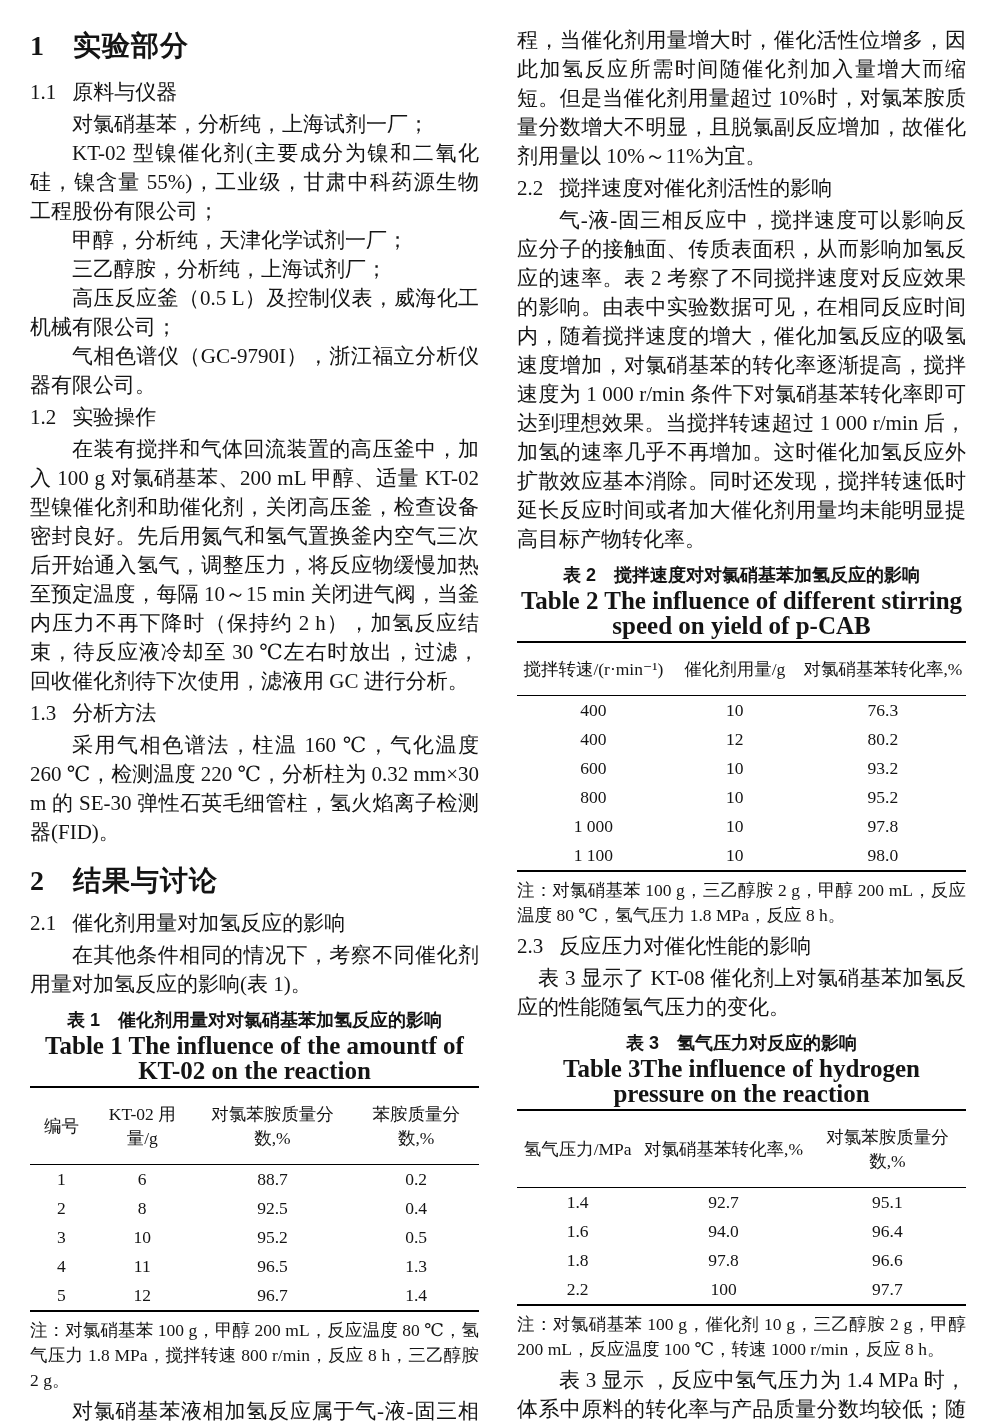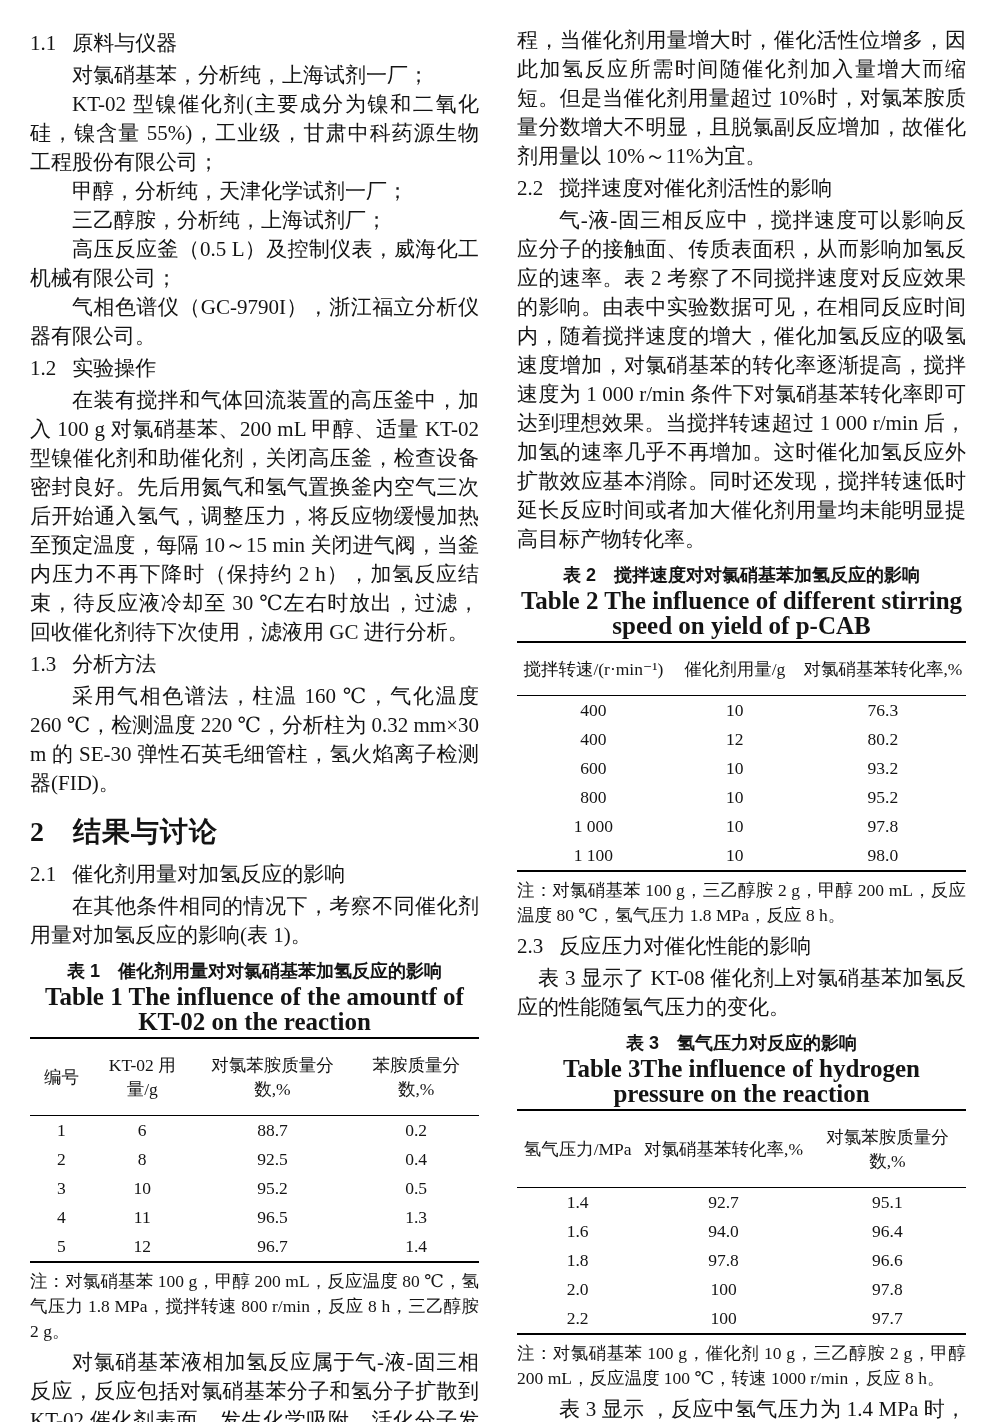--- a/index.html
+++ b/index.html
@@ -73,20 +73,21 @@
     text-align: justify; margin: 6px 0 4px 0;
   }
 </style>
 </head>
 <body>
 
 <div class="page">
 
   <div class="col">
 
+    <h1 class="h1"><span class="hnum">1</span><span>实验部分</span></h1>
 
     <div class="h2"><span class="hnum">1.1</span><span>原料与仪器</span></div>
 
     <p class="body ind">对氯硝基苯，分析纯，上海试剂一厂；</p>
     <p class="body ind">KT-02 型镍催化剂(主要成分为镍和二氧化硅，镍含量 55%)，工业级，甘肃中科药源生物工程股份有限公司；</p>
     <p class="body ind">甲醇，分析纯，天津化学试剂一厂；</p>
     <p class="body ind">三乙醇胺，分析纯，上海试剂厂；</p>
     <p class="body ind">高压反应釜（0.5 L）及控制仪表，威海化工机械有限公司；</p>
     <p class="body ind">气相色谱仪（GC-9790I），浙江福立分析仪器有限公司。</p>
 
@@ -242,25 +243,20 @@
             <td>1.6</td>
             <td>94.0</td>
             <td>96.4</td>
           </tr>
           <tr>
             <td>1.8</td>
             <td>97.8</td>
             <td>96.6</td>
           </tr>
           <tr>
-            <td>2.0</td>
-            <td>100</td>
-            <td>97.8</td>
-          </tr>
-          <tr>
             <td>2.2</td>
             <td>100</td>
             <td>97.7</td>
           </tr>
         </tbody>
       </table>
 
     <p class="note">注：对氯硝基苯 100 g，催化剂 10 g，三乙醇胺 2 g，甲醇 200 mL，反应温度 100 ℃，转速 1000 r/min，反应 8 h。</p>
 
     <p class="body ind">表 3 显示 ，反应中氢气压力为 1.4 MPa 时，体系中原料的转化率与产品质量分数均较低；随着氢气压力增加，前述两个指标逐渐提高。这是由于加氢反应速度与液相中氢的浓度成正相关，即提高压力有利于增加氢在反应混合物中的溶解度，导致氢</p>

